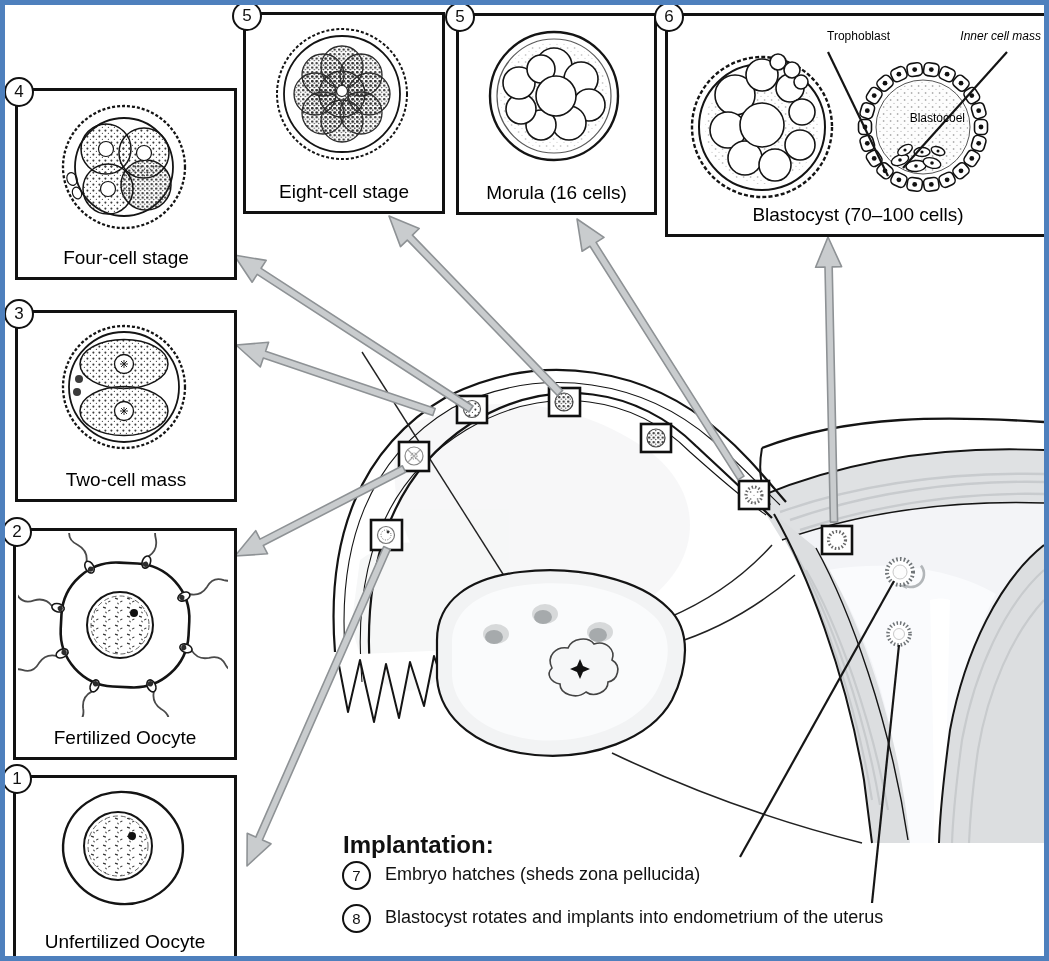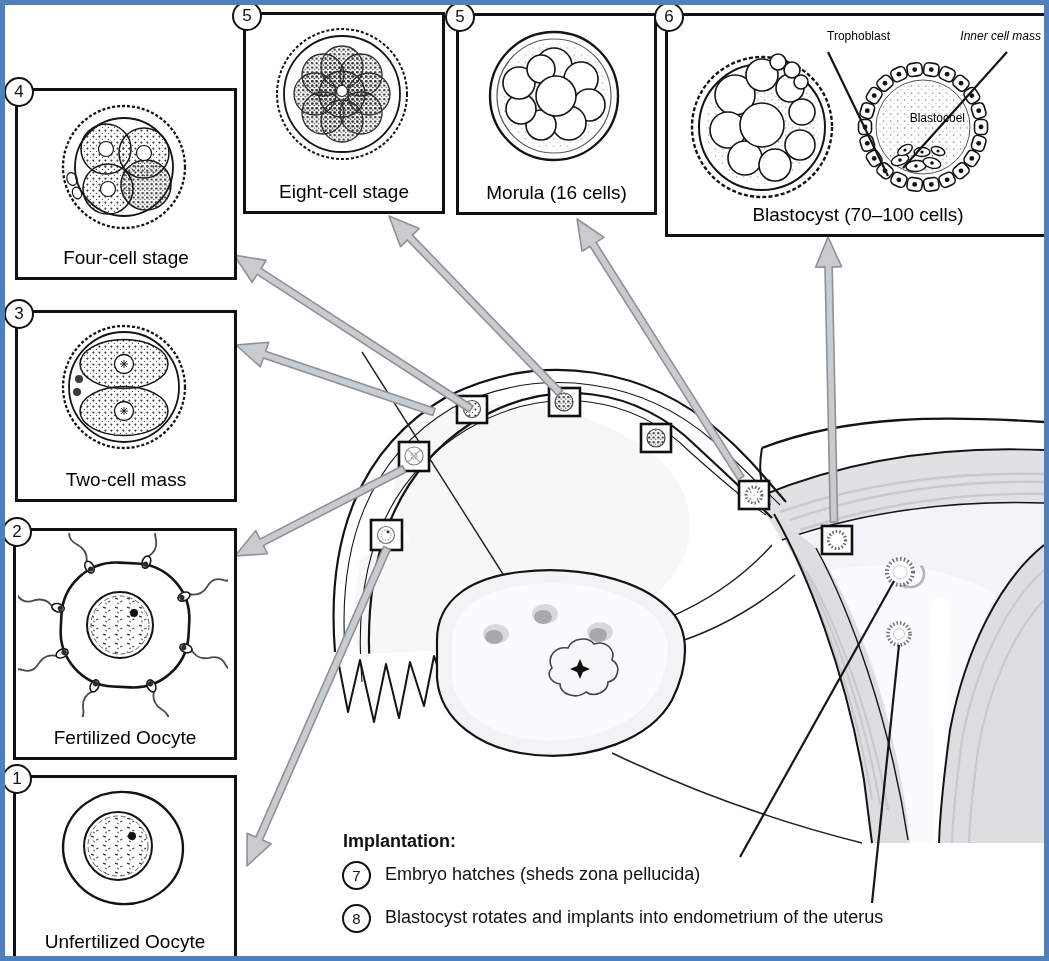--- a/index.html
+++ b/index.html
@@ -7,21 +7,21 @@
   .frame{position:absolute;inset:0;border:5px solid #4e80bd;pointer-events:none;z-index:30;}
   .layer{position:absolute;left:0;top:0;z-index:1;}
   .stage-box{position:absolute;border:3px solid #111;background:transparent;z-index:2;}
   .stage-box.opaque{background:#fff;}
   .num-badge{position:absolute;left:-14px;top:-14px;width:26px;height:26px;border:2.4px solid #111;border-radius:50%;
              background:#fff;display:flex;align-items:center;justify-content:center;
              font-size:17px;color:#111;z-index:3;}
   .stage-label{position:absolute;left:0;right:0;bottom:8px;text-align:center;font-size:19px;color:#000000;}
   .stage-art{position:absolute;left:2px;top:2px;}
   .b6-label{position:absolute;font-size:12px;color:#000000;text-align:right;z-index:3;}
-  .imp-head{position:absolute;left:343px;top:831px;font-size:18px;font-weight:bold;color:#111;z-index:4;}
+  .imp-head{position:absolute;left:343px;top:831px;font-size:24px;font-weight:bold;color:#111;z-index:4;}
   .imp-badge{position:absolute;width:25px;height:25px;border:2.2px solid #111;border-radius:50%;background:#fff;
              display:flex;align-items:center;justify-content:center;font-size:15px;color:#111;z-index:4;}
   .imp-text{position:absolute;font-size:18px;color:#111;z-index:4;white-space:nowrap;margin-left:8px;}
   .defs-holder{position:absolute;width:0;height:0;overflow:hidden;}
   
   .k{stroke:#141414;fill:none;}
   .tail{stroke:#4a4a4a;stroke-width:1.8;fill:none;}
   .head{fill:#fff;stroke:#161616;stroke-width:1.6;}
   .acro{fill:#2c2c2c;}
   #arrows polygon{fill:#c9ccce;stroke:#8e9295;stroke-width:1.6;stroke-linejoin:round;}

